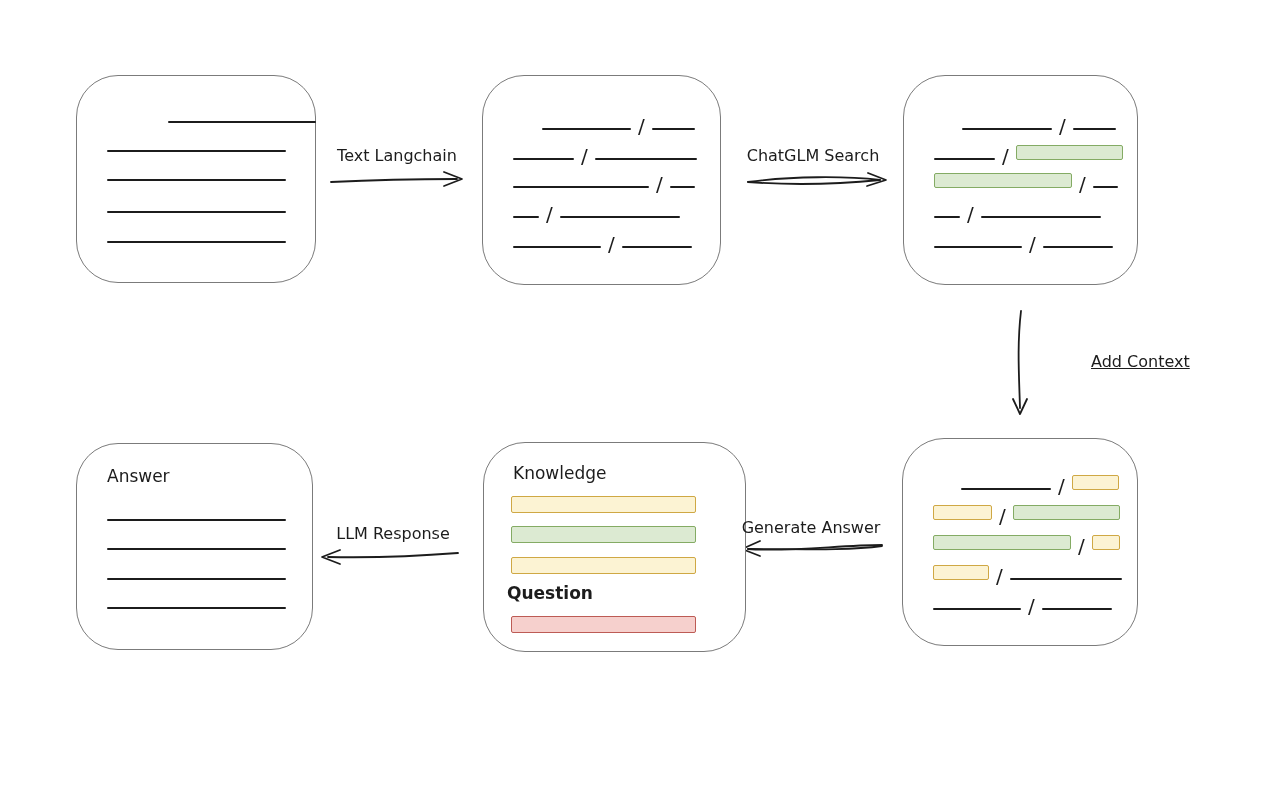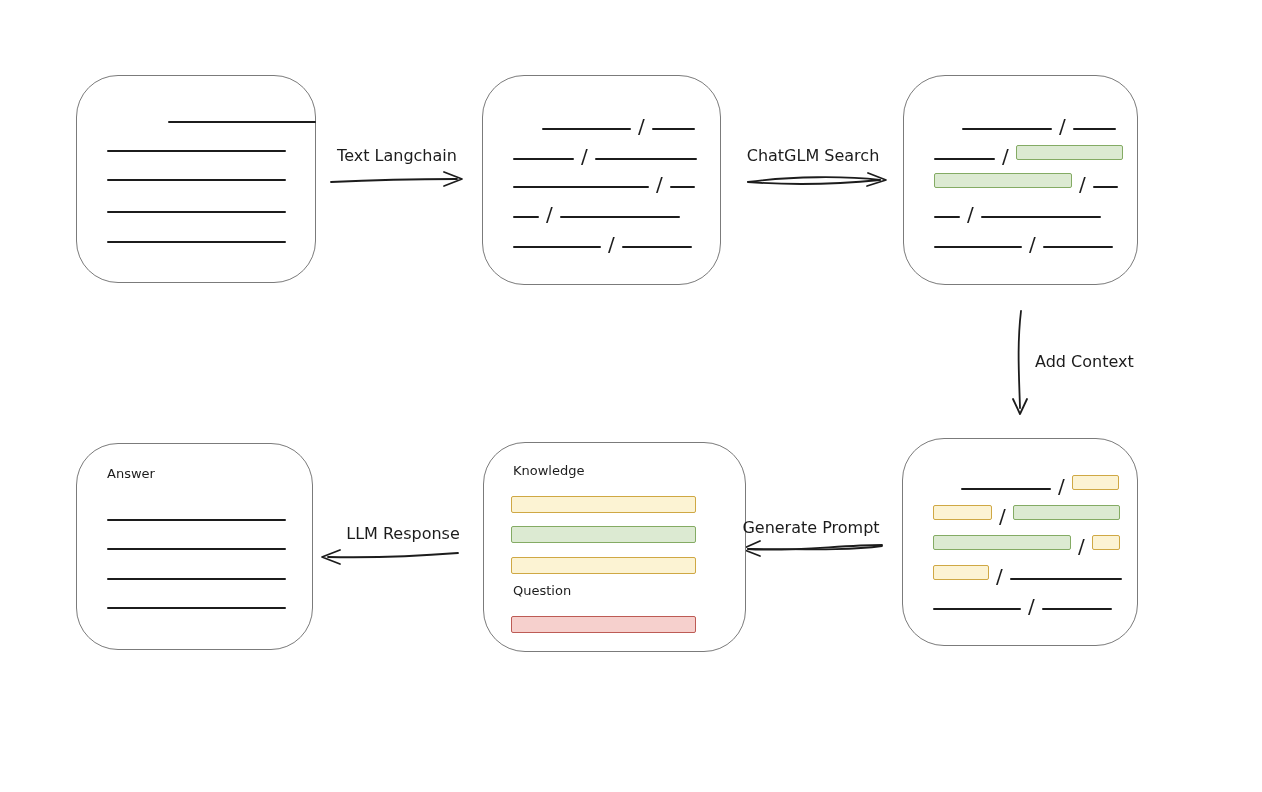--- a/index.html
+++ b/index.html
@@ -8,21 +8,21 @@
   .node{position:absolute;border:1.6px solid var(--box-border,#7b7b7b);border-radius:42px;background:#fff;box-sizing:border-box;}
   .hline{position:absolute;height:2px;background:var(--ink,#1c1c1c);border-radius:1px;}
   .chunk-row{position:absolute;display:flex;align-items:flex-end;height:17px;}
   .seg-line{height:2px;background:var(--ink,#1c1c1c);border-radius:1px;}
   .seg-box{height:15px;border-radius:2px;box-sizing:border-box;}
   .green{background:var(--green-fill);border:1.6px solid var(--green-border);}
   .yellow{background:var(--yellow-fill);border:1.6px solid var(--yellow-border);}
   .red{background:var(--red-fill);border:1.6px solid var(--red-border);}
   .slash{font-size:20px;line-height:15px;margin:0 7px -4px 7px;color:var(--ink,#1c1c1c);}
   .bar{position:absolute;left:27px;width:183px;height:15px;border-radius:2px;}
-  .node-label{position:absolute;font-size:13px;white-space:nowrap;}
+  .node-label{position:absolute;font-size:17px;white-space:nowrap;}
   .arrow-label{position:absolute;font-size:16px;text-align:center;white-space:nowrap;}
   .caption{position:absolute;left:762px;top:685px;width:436px;text-align:center;font-size:17px;white-space:nowrap;}
   svg.arrows{position:absolute;left:0;top:0;pointer-events:none;}
   svg.arrows path{stroke:var(--ink,#1c1c1c);stroke-width:1.8;fill:none;stroke-linecap:round;stroke-linejoin:round;}
 </style>
 </head>
 <body>
 
 <div class="canvas">
 
@@ -129,36 +129,36 @@
       <div class="chunk-row" style="top: 154px; left: 30px;">
         <div class="seg-line" style="width: 88px;"></div>
         <span class="slash">/</span>
         <div class="seg-line" style="width: 70px;"></div>
       </div>
     </div>
 
   <div class="node" style="left:483px;top:442px;width:263px;height:210px;">
     <div class="node-label" style="left:29px;top:20px;">Knowledge</div>
     <div></div>
-    <div class="node-label" style="left:29px;top:140px;">Question</div>
+    <div class="node-label" style="left:23px;top:140px;font-weight:bold;">Question</div>
     <div></div>
   <div class="bar yellow" style="top: 53px;"></div>
       <div class="bar green" style="top: 83px;"></div>
       <div class="bar yellow" style="top: 114px;"></div>
       <div class="bar red" style="top: 173px;"></div>
     </div>
 
   <div class="node" style="left:76px;top:443px;width:237px;height:207px;">
     <div class="node-label" style="left:30px;top:22px;">Answer</div>
   <div class="hline" style="top: 75px; left: 30px; width: 179px;"></div>
       <div class="hline" style="top: 104px; left: 30px; width: 179px;"></div>
       <div class="hline" style="top: 134px; left: 30px; width: 179px;"></div>
       <div class="hline" style="top: 163px; left: 30px; width: 179px;"></div>
     </div>
 
   <div class="arrow-label" style="left:333px;top:146px;width:128px;">Text Langchain</div>
   <div class="arrow-label" style="left:745px;top:146px;width:136px;">ChatGLM Search</div>
-  <div class="arrow-label" style="left:1035px;top:352px;text-align:left;">Add Context</div>
-  <div class="arrow-label" style="left:738px;top:518px;width:146px;">Generate Prompt</div>
-  <div class="arrow-label" style="left:343px;top:524px;width:120px;">LLM Response</div>
+  <div class="arrow-label" style="left:1091px;top:352px;text-align:left;text-decoration:underline;">Add Context</div>
+  <div class="arrow-label" style="left:738px;top:518px;width:146px;">Generate Answer</div>
+  <div class="arrow-label" style="left:333px;top:524px;width:120px;">LLM Response</div>
 
 
 </div>
 
 </body></html>

